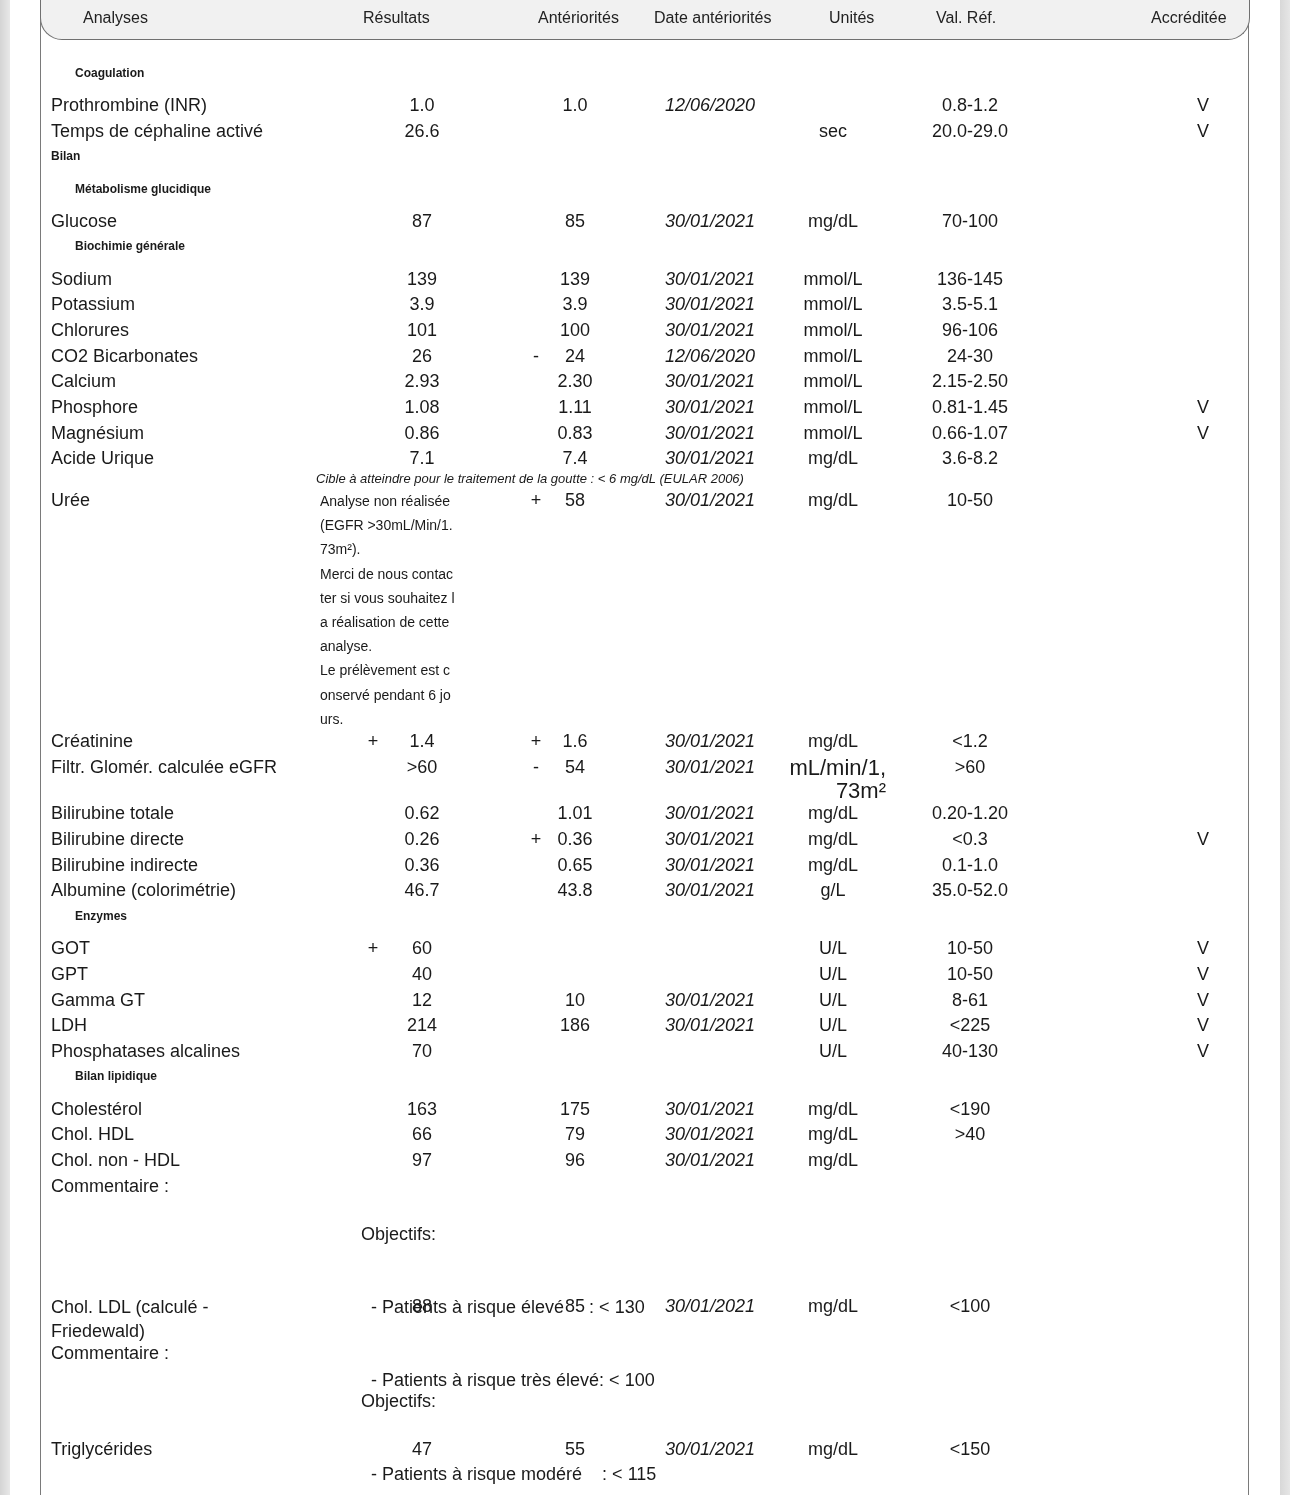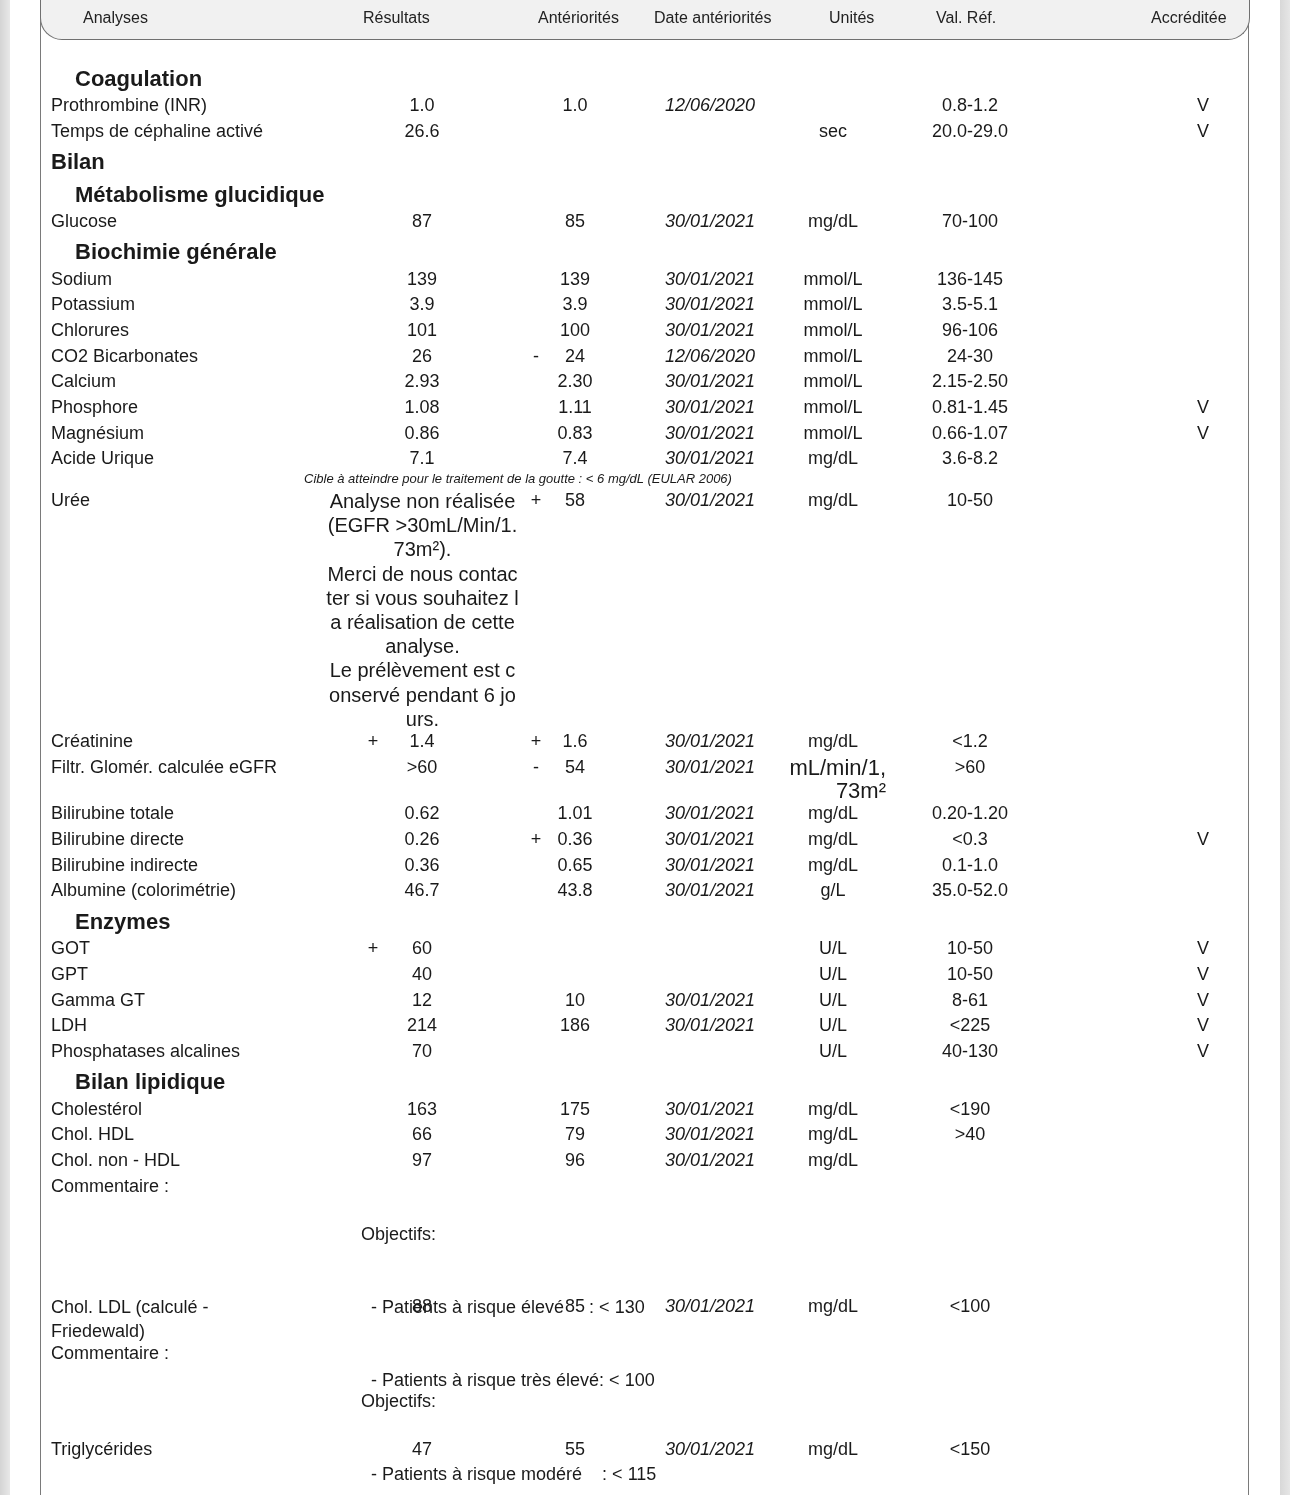--- a/index.html
+++ b/index.html
@@ -49,28 +49,28 @@
   .c-name { left: 51px; }
   .c-flag1 { left: 366px; width: 14px; text-align: center; }
   .c-res { left: 392px; width: 60px; text-align: center; }
   .c-flag2 { left: 529px; width: 14px; text-align: center; }
   .c-ant { left: 545px; width: 60px; text-align: center; }
   .c-date { left: 650px; width: 120px; text-align: center; font-style: italic; }
   .c-unit { left: 780px; width: 106px; text-align: center; }
   .c-ref { left: 905px; width: 130px; text-align: center; }
   .c-acc { left: 1188px; width: 30px; text-align: center; }
   .section {
-    position: absolute; font-weight: bold; font-size: 22px; white-space: nowrap;
+    position: absolute; font-weight: bold; font-size: 12px; white-space: nowrap;
   }
   .note-italic {
-    position: absolute; left: 304px; top: 471px; font-size: 13px; font-style: italic; white-space: nowrap;
+    position: absolute; left: 316px; top: 471px; font-size: 13px; font-style: italic; white-space: nowrap;
   }
   .uree-block {
-    position: absolute; left: 320px; top: 489px; width: 205px; font-size: 20px;
-    text-align: center; line-height: 24.2px;
+    position: absolute; left: 320px; top: 489px; width: 205px; font-size: 14px;
+    line-height: 24.2px;
   }
   .uree-block div { white-space: nowrap; }
   .comment-block {
     position: absolute; left: 361px; font-size: 18px; line-height: 24.2px; white-space: pre;
   }
   .unit-wrap {
     position: absolute; left: 780px; width: 106px; text-align: right; font-size: 22px; line-height: 23px;
   }
 </style>
 </head>

